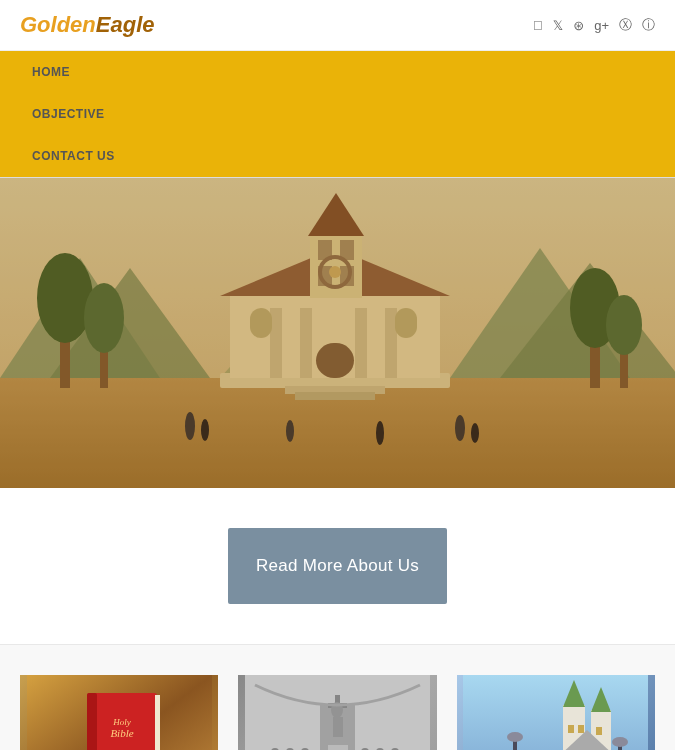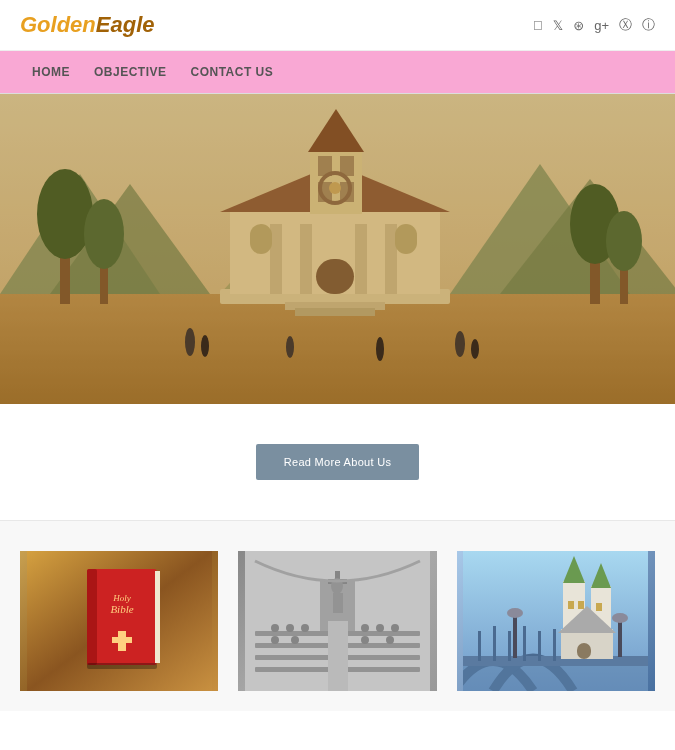--- a/index.html
+++ b/index.html
@@ -33,21 +33,22 @@
       font-size: 13px;
       cursor: pointer;
       text-decoration: none;
     }
 
     
     .nav {
       display: flex;
       padding: 0 20px;
       border-bottom: 1px solid #ddd;
-      background: #f9a8d4;
+      background: #eab308;
+      flex-direction: column;
     }
     .nav-item {
       padding: 14px 12px;
       font-size: 12px;
       color: #555;
       cursor: pointer;
       text-transform: uppercase;
       letter-spacing: 0.5px;
       font-weight: 600;
     }
@@ -85,22 +86,22 @@
       font-weight: bold;
       color: #333;
       text-transform: uppercase;
       letter-spacing: 1px;
       margin-bottom: 20px;
     }
     .cta-button {
       display: inline-block;
       background: #7a8fa0;
       color: #fff;
-      padding: 12px 28px;
-      font-size: 11px;
+      padding: 28px 28px;
+      font-size: 17px;
       cursor: pointer;
       border: none;
       border-radius: 2px;
       letter-spacing: 0.3px;
     }
 
     
     .cards-section {
       display: flex;
       gap: 20px;

